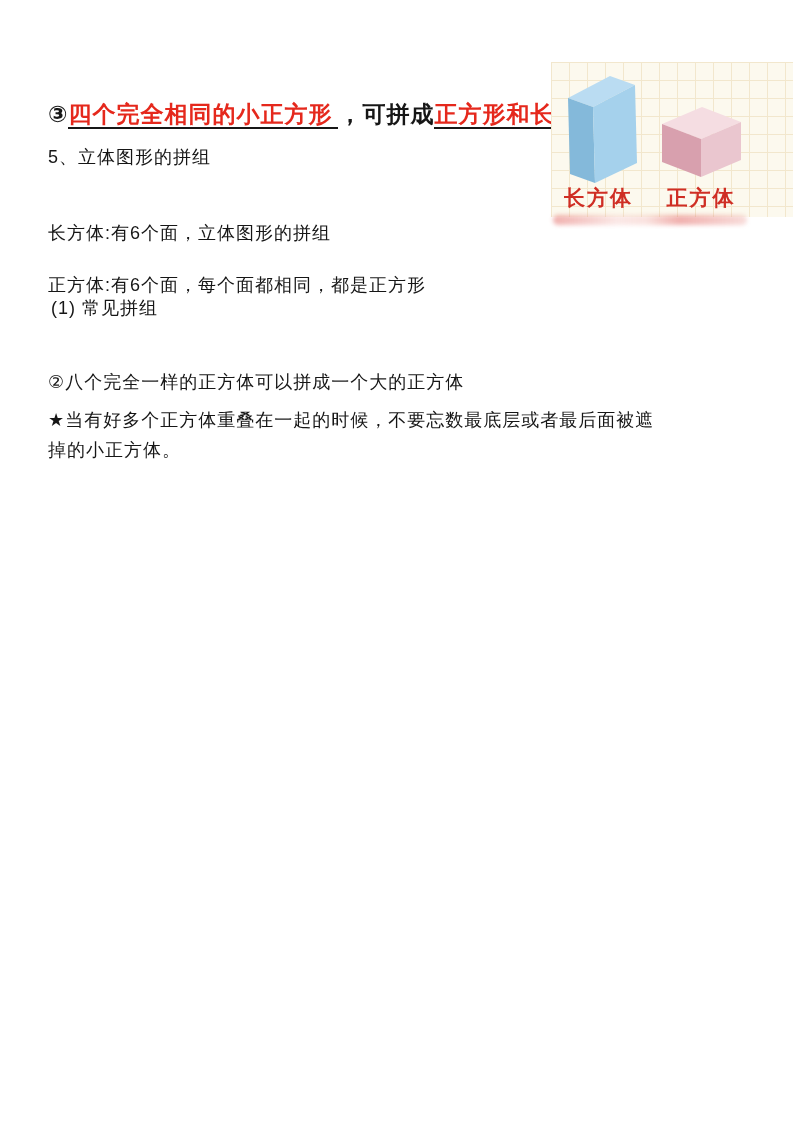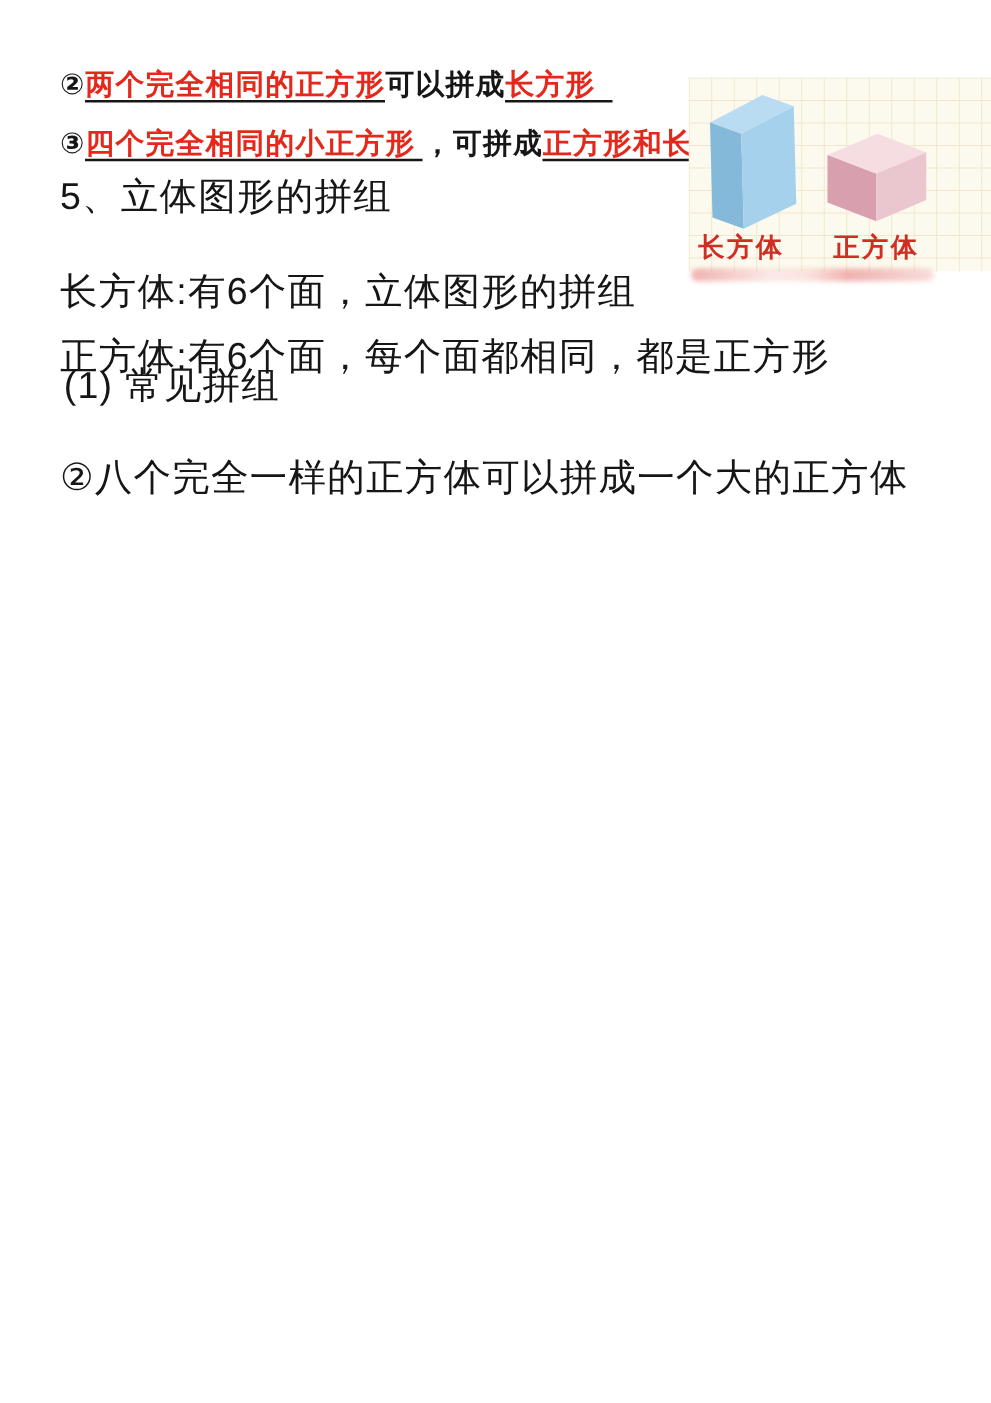--- a/index.html
+++ b/index.html
@@ -11,21 +11,21 @@
     width: 793px;
     height: 1122px;
     background: #ffffff;
     overflow: hidden;
   }
 
   .line {
     position: absolute;
     left: 48px;
     color: #161616;
-    font-size: 30px;
+    font-size: 18px;
     line-height: 27px;
     letter-spacing: 1px;
     white-space: nowrap;
   }
   .line.bold { font-weight: bold; font-size: 23px; }
   .line.indent { left: 51px; }
 
   .ru {
     color: #e5281c;
     display: inline-block;
@@ -57,21 +57,21 @@
   .fig-label {
     position: absolute;
     top: 122px;
     font-size: 21px;
     font-weight: bold;
     color: #cf2e24;
     text-align: center;
     letter-spacing: 2px;
     white-space: nowrap;
   }
-  .fig-label.l1 { left: 2px; width: 80px; }
+  .fig-label.l1 { left: 2px; width: 80px; text-align: right; }
   .fig-label.l2 { left: 108px; width: 84px; }
 
   .smear {
     position: absolute;
     left: 2px;
     top: 153px;
     width: 194px;
     height: 10px;
     border-radius: 5px;
     background: linear-gradient(90deg,
@@ -81,36 +81,39 @@
       rgba(226,100,95,0.50) 65%,
       rgba(238,170,165,0.40) 100%);
     filter: blur(2px);
   }
 </style>
 </head>
 <body>
 
 <div class="page">
 
-  <p class="line bold" style="top:54px"><span>②</span><span class="ru">两个完全相同的正方形</span><span>可以拼成</span><span class="ru ext">长方形</span></p>
 
   <p class="line bold" style="top:101px"><span>③</span><span class="ru ext-s">四个完全相同的小正方形</span><span>，可拼成</span><span class="ru ext">正方形和长方形</span></p>
 
   <p class="line" style="top:144px"><span>5、立体图形的拼组</span></p>
 
 
   <p class="line" style="top:220px"><span>长方体:有6个面，立体图形的拼组</span></p>
 
   <p class="line" style="top:272px"><span>正方体:有6个面，每个面都相同，都是正方形</span></p>
 
   <p class="line indent" style="top:295px"><span>(1) 常见拼组</span></p>
 
 
   <p class="line" style="top:369px"><span>②八个完全一样的正方体可以拼成一个大的正方体</span></p>
 
+  <p class="line" style="top:405px">
+      <span class="wrap-line">★当有好多个正方体重叠在一起的时候，不要忘数最底层或者最后面被遮</span>
+      <span class="wrap-line">掉的小正方体。</span>
+    </p>
 
   <div class="figure">
     <svg width="242" height="155" viewBox="0 0 242 155">
       <g>
         <polygon points="17,36 59,14 84,23 42,45" fill="#badcf2"></polygon>
         <polygon points="17,36 42,45 44,121 19,112" fill="#84b9da"></polygon>
         <polygon points="42,45 84,23 86,101 44,121" fill="#a5d1ec"></polygon>
       </g>
       <g>
         <polygon points="111,62 151,45 190,60 150,77" fill="#f5dde2"></polygon>

